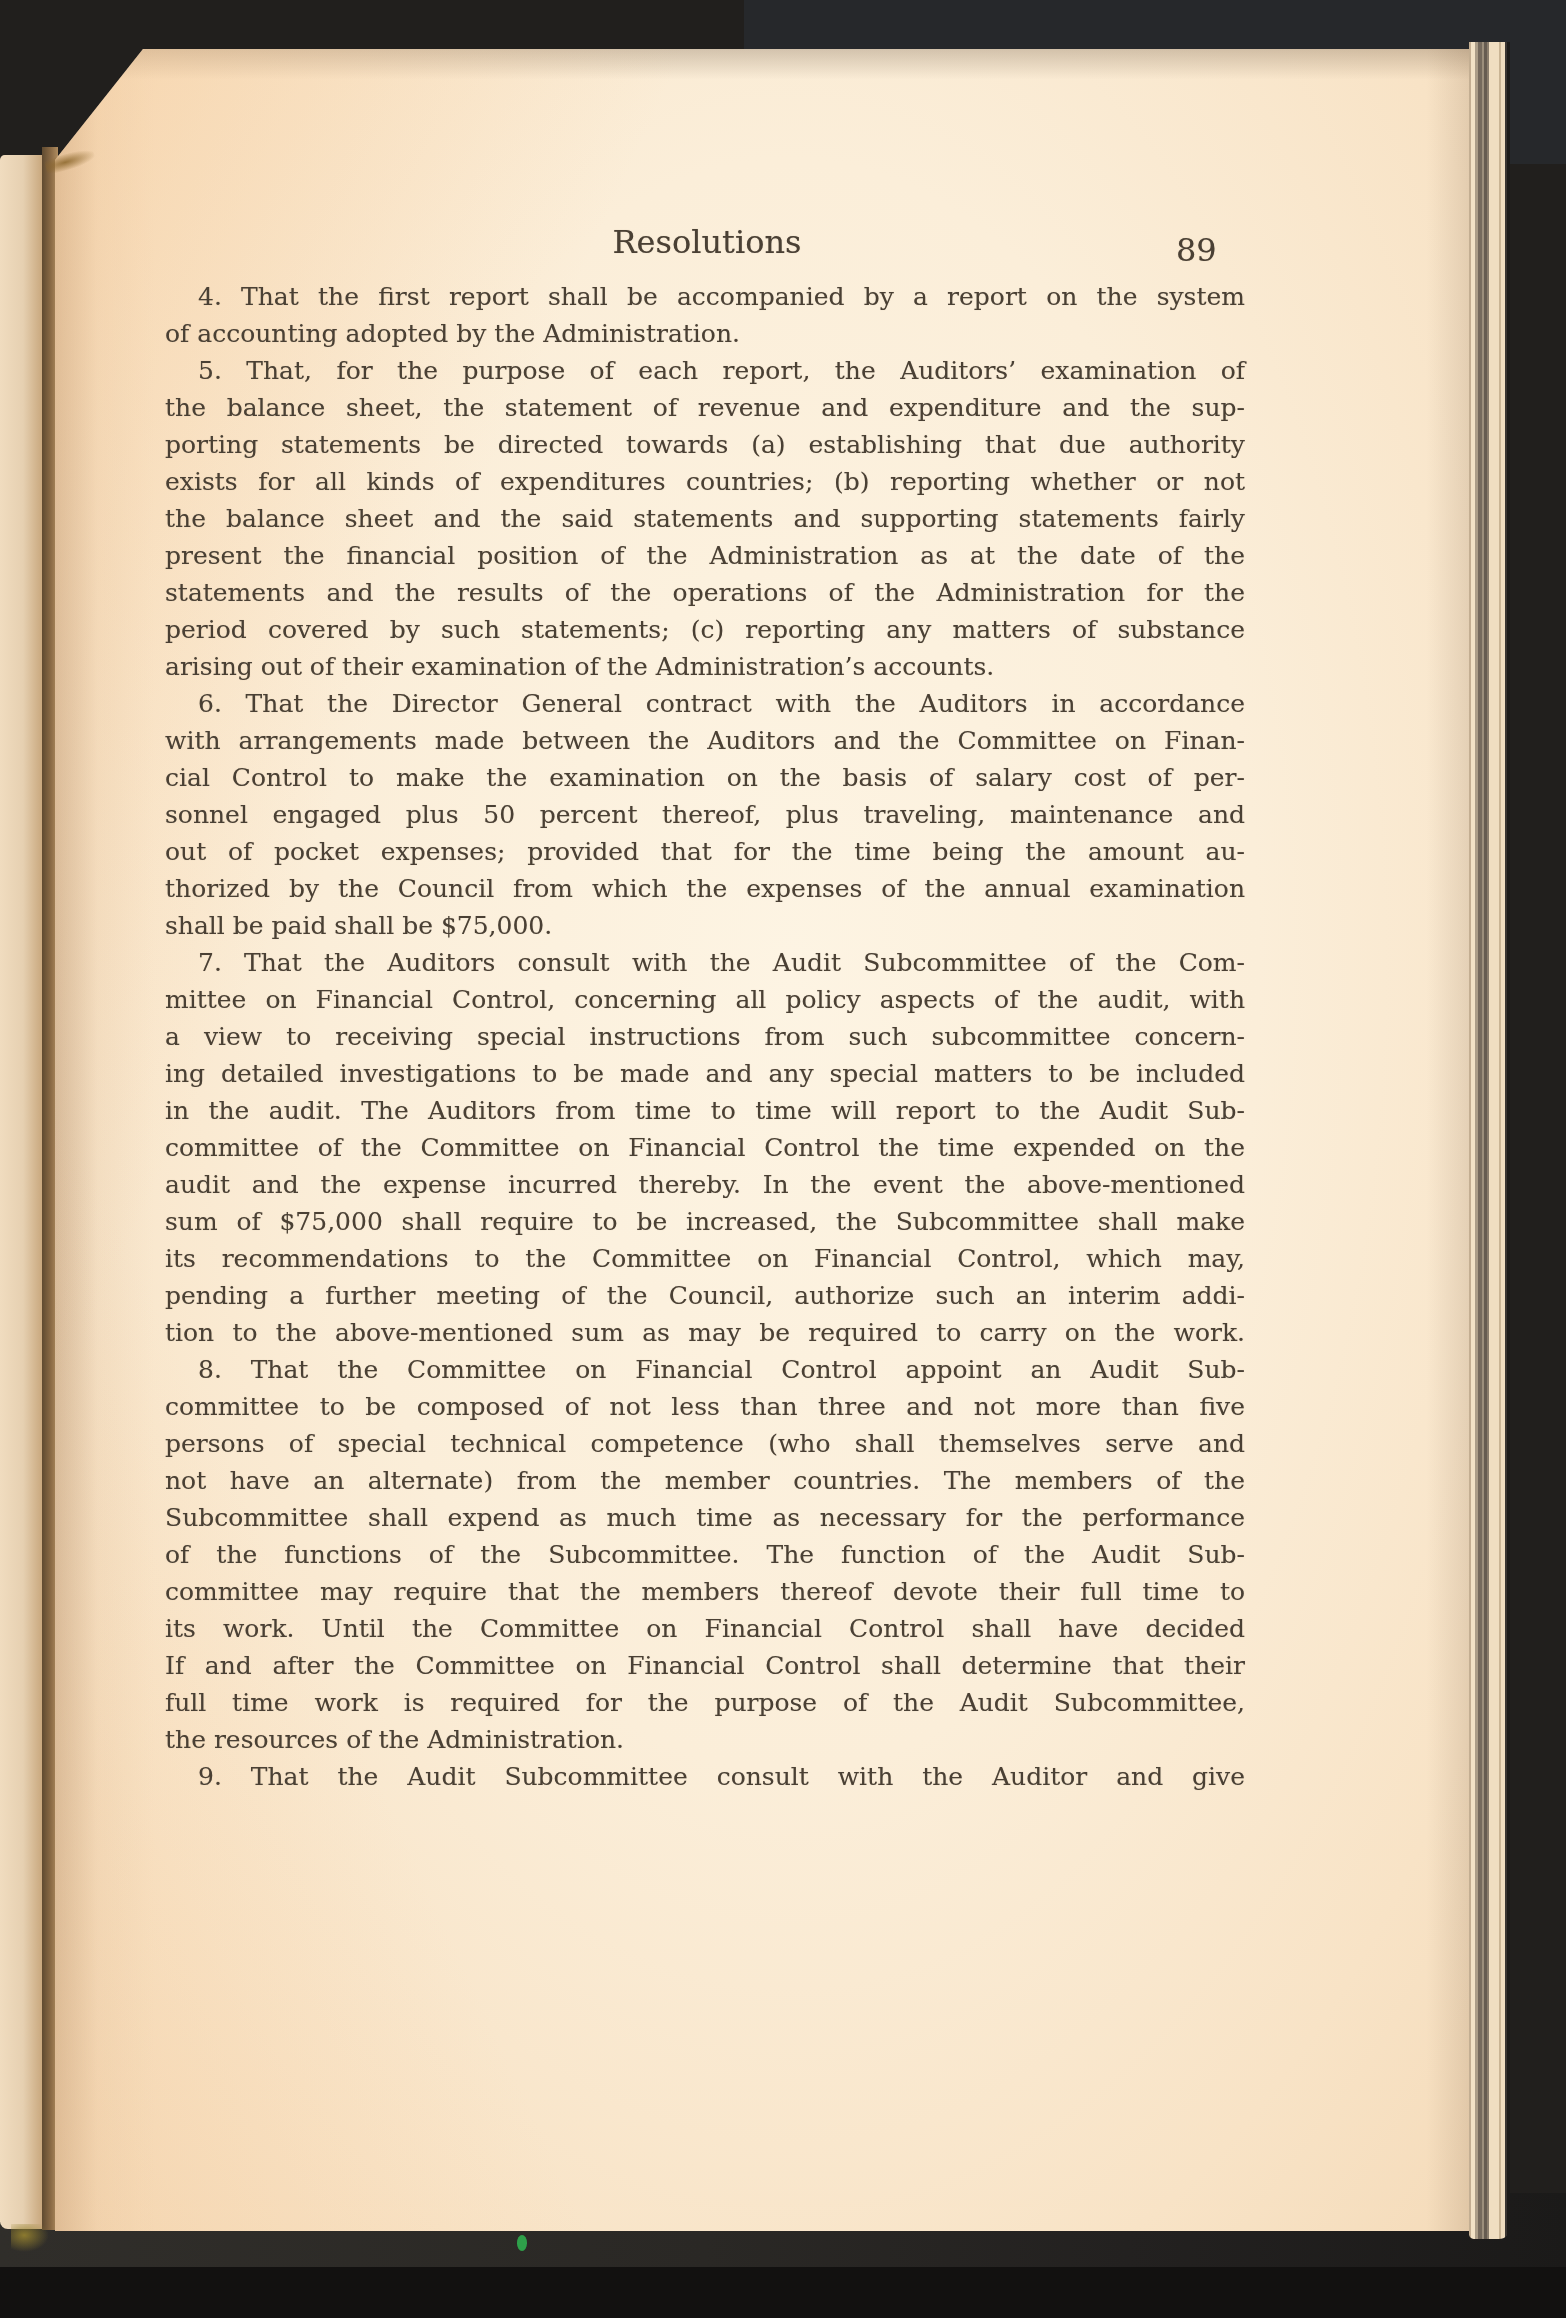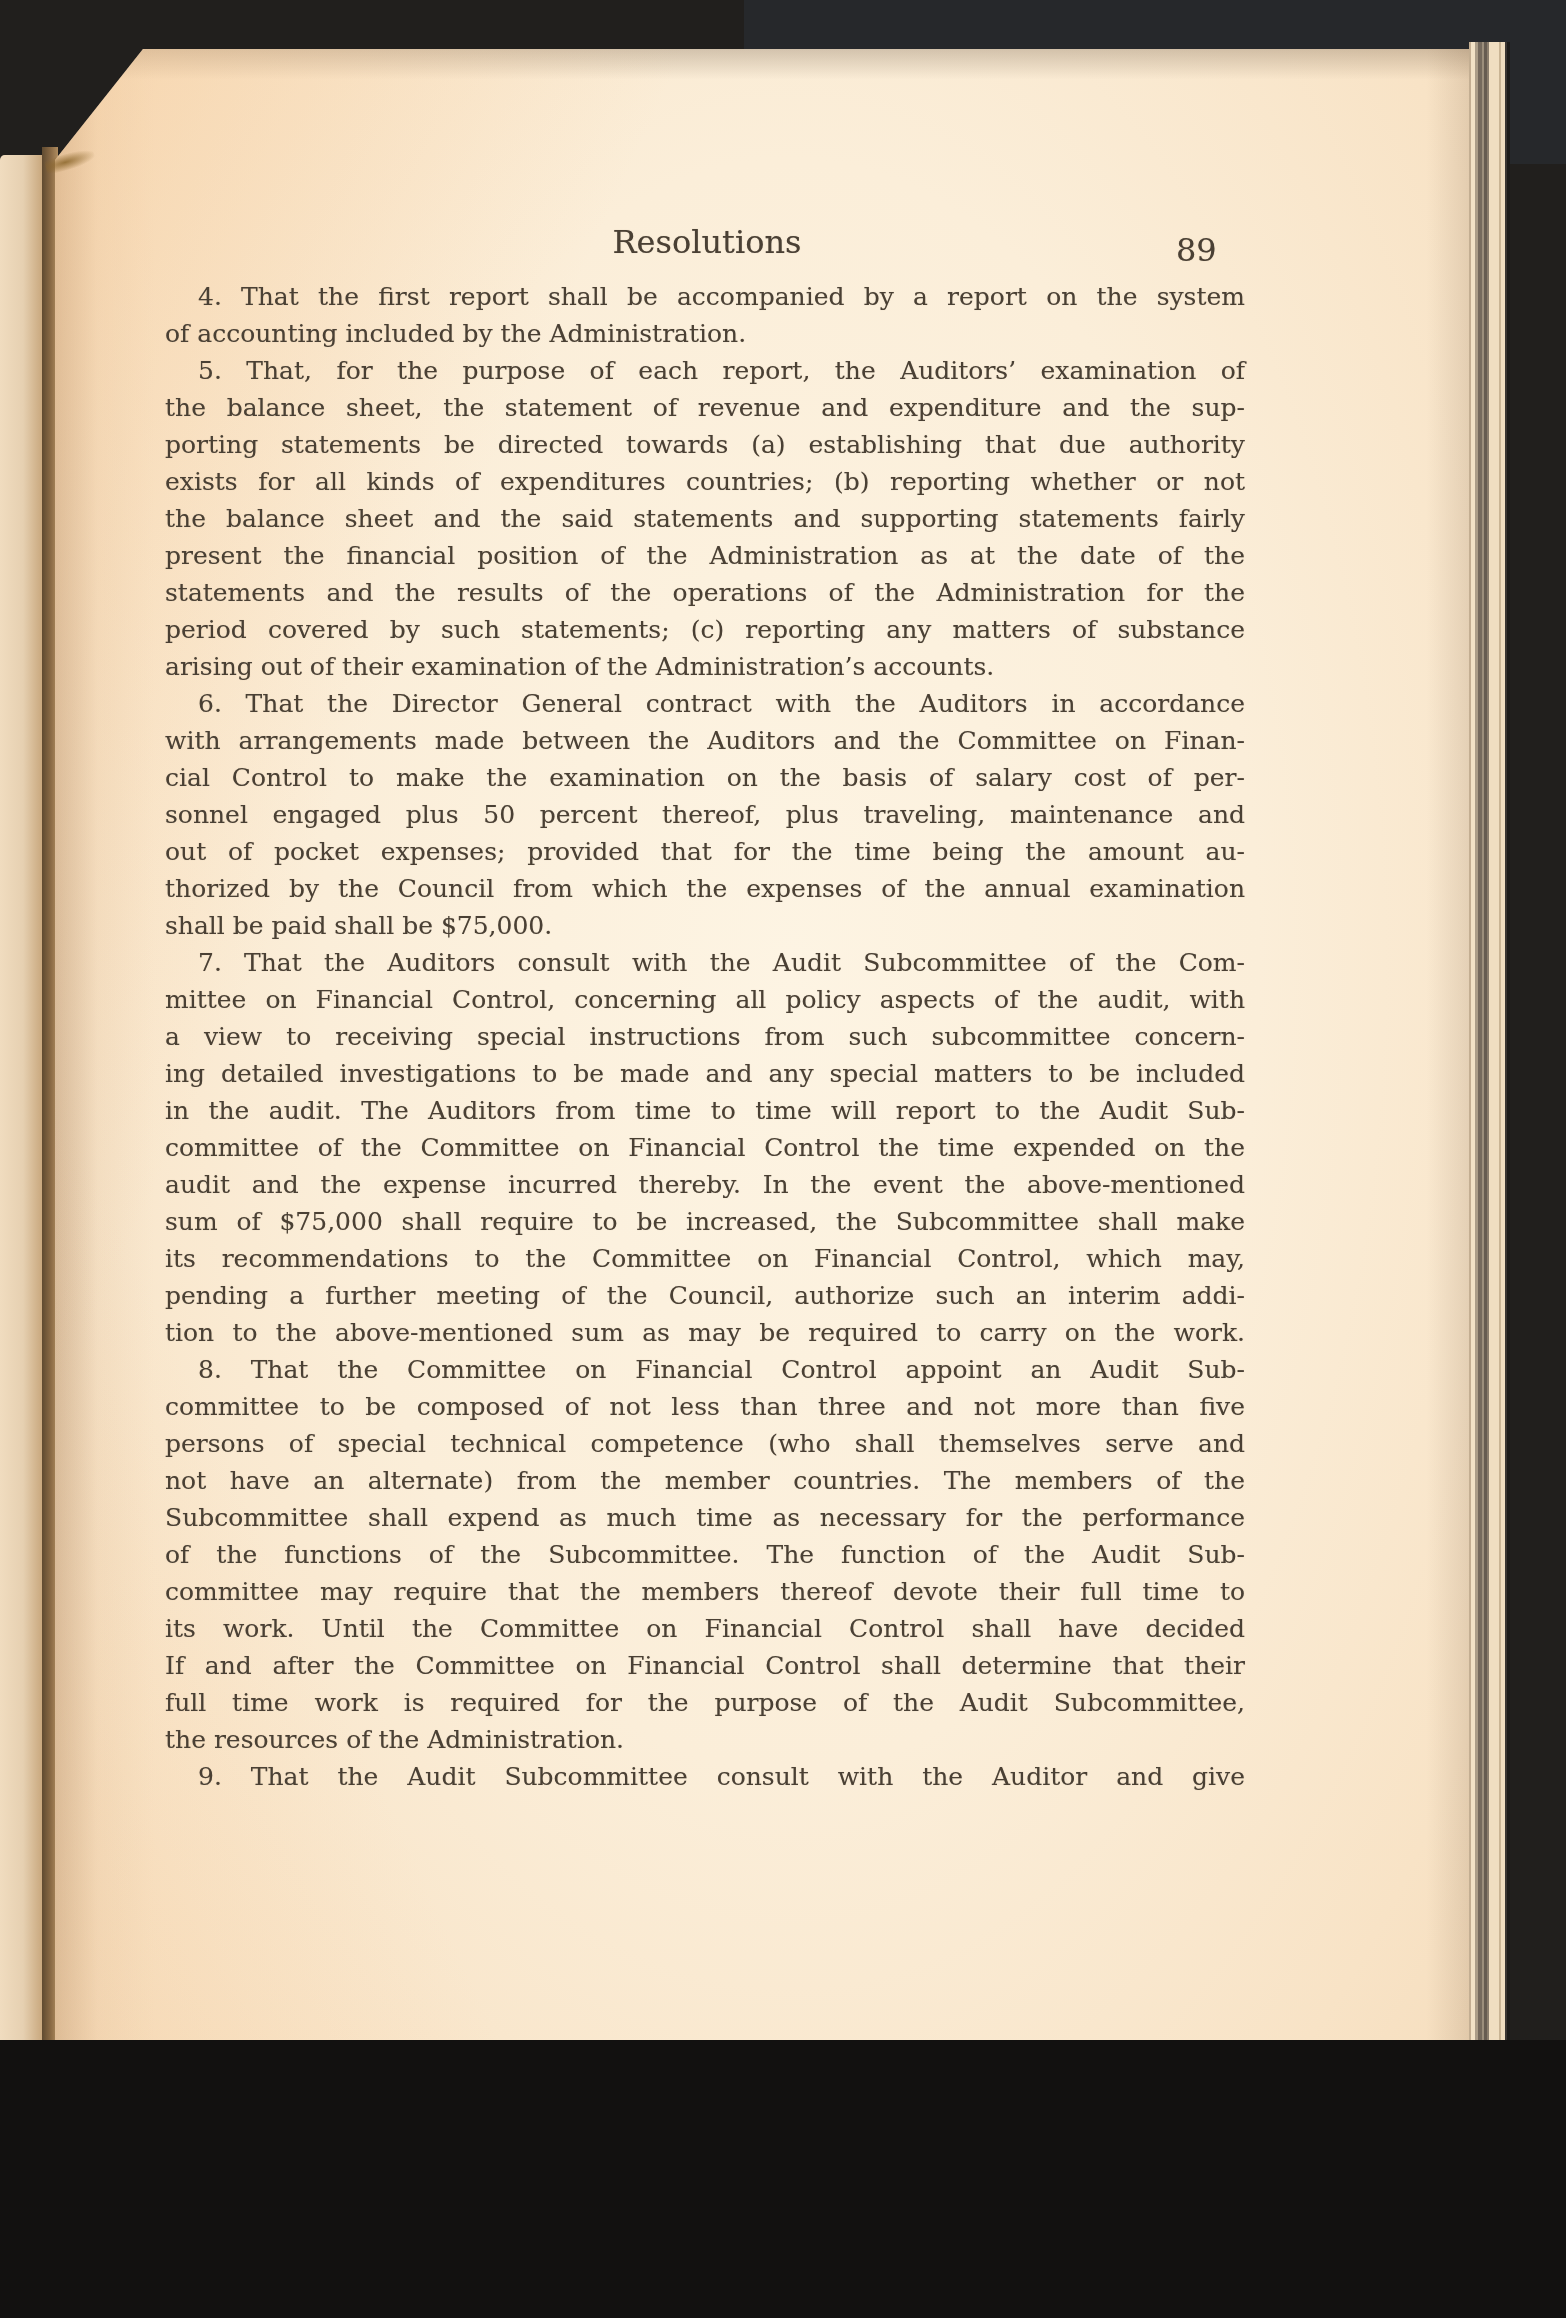--- a/index.html
+++ b/index.html
@@ -1,17 +1,17 @@
 <!DOCTYPE html>
 <html style="font-size:12.5px"><head>
 <meta charset="utf-8">
 <style>
   html,body{margin:0;padding:0;background:#121110;}
   .scene{
-    position:relative;width:1566px;height:2040px;overflow:hidden;
+    position:relative;width:1566px;height:2267px;overflow:hidden;
     background:#211f1d;
     font-family:"DejaVu Serif","Liberation Serif",serif;
   }
   
   .backdrop-tr{position:absolute;left:744px;top:0;width:822px;height:164px;background:#26282b;}
   .backdrop-bottom{position:absolute;left:0;top:2193px;width:1566px;height:126px;
     background:linear-gradient(90deg,#302e2a 0%,#2a2825 45%,#232120 72%,#1b1a19 100%);}
   
   .prev-page-strip{position:absolute;left:0;top:155px;width:42px;height:2074px;
     background:linear-gradient(90deg,#f0dcbf 0%,#e6d0b1 55%,#c9a87e 100%);
@@ -94,21 +94,21 @@
   <div class="page">
     <div class="running-head">
       <div class="head-title">Resolutions</div>
       <div class="folio">89</div>
     </div>
 
     <div class="textblock">
 
       <div class="para">
         <div class="line first">4. That the first report shall be accompanied by a report on the system</div>
-        <div class="line short">of accounting included by the Administration.</div>
+        <div class="line short">of accounting adopted by the Administration.</div>
       </div>
 
       <div class="para">
         <div class="line first">5. That, for the purpose of each report, the Auditors’ examination of</div>
         <div class="line">the balance sheet, the statement of revenue and expenditure and the sup-</div>
         <div class="line">porting statements be directed towards (a) establishing that due authority</div>
         <div class="line">exists for all kinds of expenditures countries; (b) reporting whether or not</div>
         <div class="line">the balance sheet and the said statements and supporting statements fairly</div>
         <div class="line">present the financial position of the Administration as at the date of the</div>
         <div class="line">statements and the results of the operations of the Administration for the</div>

